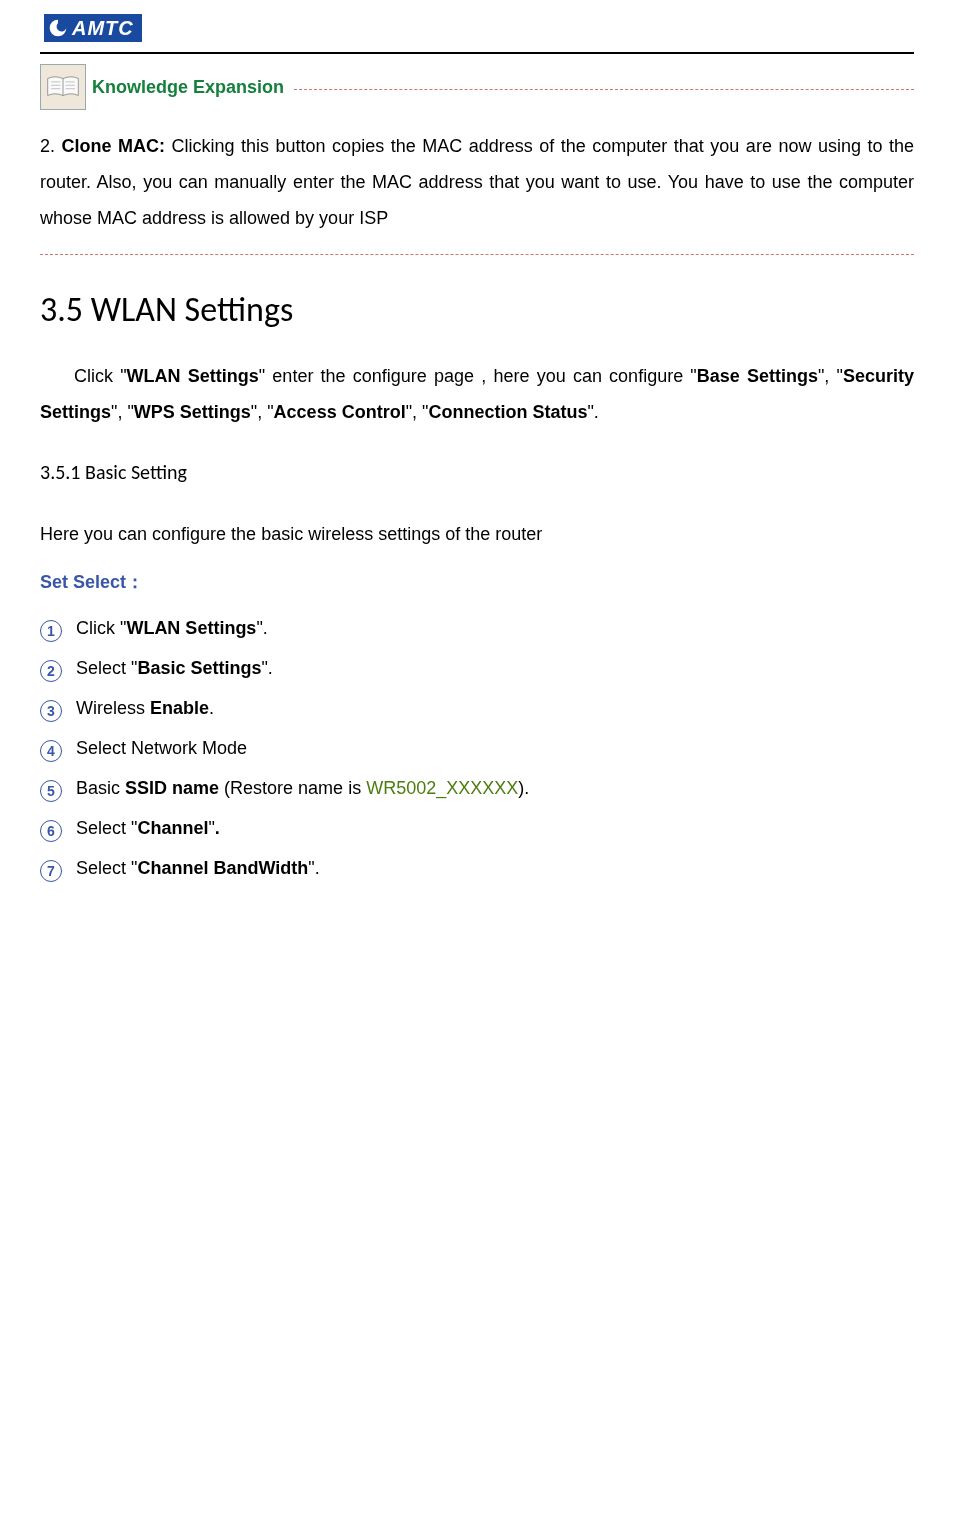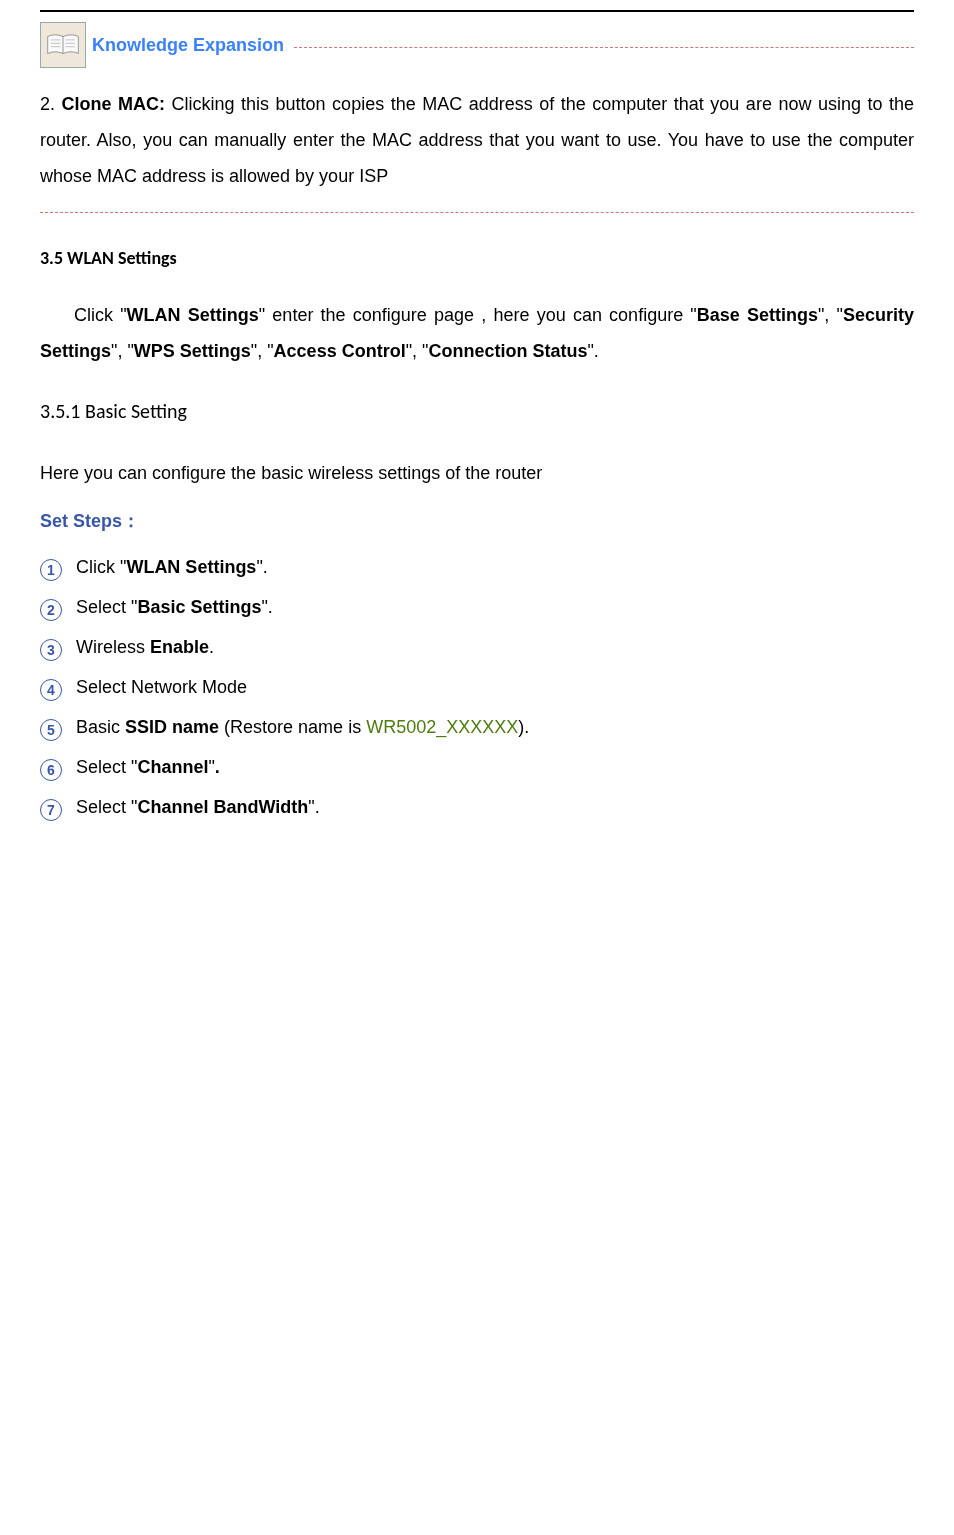--- a/index.html
+++ b/index.html
@@ -65,21 +65,21 @@
     align-items: center;
     justify-content: center;
     margin-right: 6px;
   }
   .book-svg {
     width: 34px;
     height: 26px;
   }
   .ke-label {
     font-weight: bold;
-    color: #3b82f6;
+    color: #15803d;
     font-size: 18px;
     margin-right: 10px;
     white-space: nowrap;
   }
   .dash-line {
     flex: 1;
     border-bottom: 1.5px dashed #c77;
     height: 0;
     margin-top: 4px;
   }
@@ -91,22 +91,22 @@
   .body-text {
     font-size: 18px;
     line-height: 36px;
   }
   .just {
     text-align: justify;
   }
   .bold { font-weight: bold; }
   .h2 {
     font-family: Calibri, Arial, sans-serif;
-    font-size: 18px;
-    font-weight: bold;
+    font-size: 34px;
+    font-weight: normal;
     margin: 34px 0 28px 0;
   }
   .h3 {
     font-family: Calibri, Arial, sans-serif;
     font-size: 20px;
     font-weight: normal;
     margin: 30px 0 32px 0;
   }
   .blue { color: #3857a6; font-weight: bold; }
   .red { color: #4d7c0f; }
@@ -152,20 +152,28 @@
     text-align: center;
     font-size: 13px;
     font-family: Calibri, Arial, sans-serif;
   }
 </style>
 </head>
 <body>
 
 <div class="page">
 
+  <div class="header-logo">
+    <div class="logo-block">
+      <svg class="logo-swirl" viewBox="0 0 24 24">
+        <path d="M12 2 A10 10 0 1 0 22 12 A6 6 0 1 1 12 6 Z" fill="#fff"></path>
+      </svg>
+      <span class="logo-text">AMTC</span>
+    </div>
+  </div>
   <hr class="hr-top">
 
   <div class="ke-row">
     <div class="book-icon">
       <svg class="book-svg" viewBox="0 0 40 28">
         <path d="M2 4 Q10 0 20 4 Q30 0 38 4 L38 24 Q30 20 20 24 Q10 20 2 24 Z" fill="#fafafa" stroke="#888" stroke-width="1"></path>
         <line x1="20" y1="4" x2="20" y2="24" stroke="#888" stroke-width="1"></line>
         <line x1="6" y1="8" x2="17" y2="8" stroke="#aaa" stroke-width="0.8"></line>
         <line x1="6" y1="12" x2="17" y2="12" stroke="#aaa" stroke-width="0.8"></line>
         <line x1="6" y1="16" x2="17" y2="16" stroke="#aaa" stroke-width="0.8"></line>
@@ -188,21 +196,21 @@
   <div class="h2">3.5 WLAN Settings</div>
 
   <p class="body-text just" style="text-indent:34px; margin:0;">
     <span>Click "</span><span class="bold">WLAN Settings</span><span>" enter the configure page , here you can configure "</span><span class="bold">Base Settings</span><span>", "</span><span class="bold">Security Settings</span><span>",  "</span><span class="bold">WPS Settings</span><span>", "</span><span class="bold">Access Control</span><span>", "</span><span class="bold">Connection Status</span><span>".</span>
   </p>
 
   <div class="h3">3.5.1 Basic Setting</div>
 
   <p class="body-text" style="margin:0 0 8px 0;">Here you can configure the basic wireless settings of the router</p>
 
-  <p class="steps-title blue">Set Steps：</p>
+  <p class="steps-title blue">Set Select：</p>
 
   <ol class="circled">
     <li>
       <span>
         <span>Click "</span><span class="bold">WLAN Settings</span><span>".</span>
       </span>
     </li>
     <li>
       <span>
         <span>Select "</span><span class="bold">Basic Settings</span><span>".</span>

